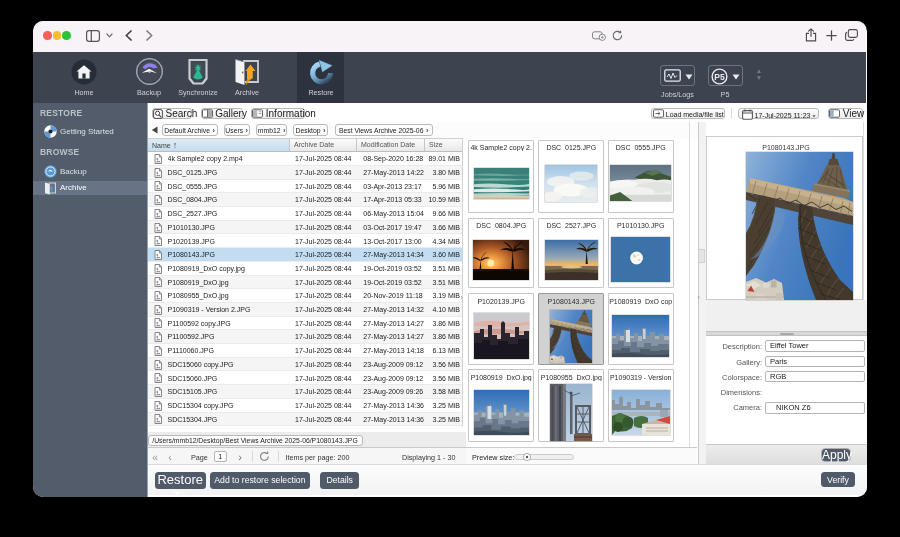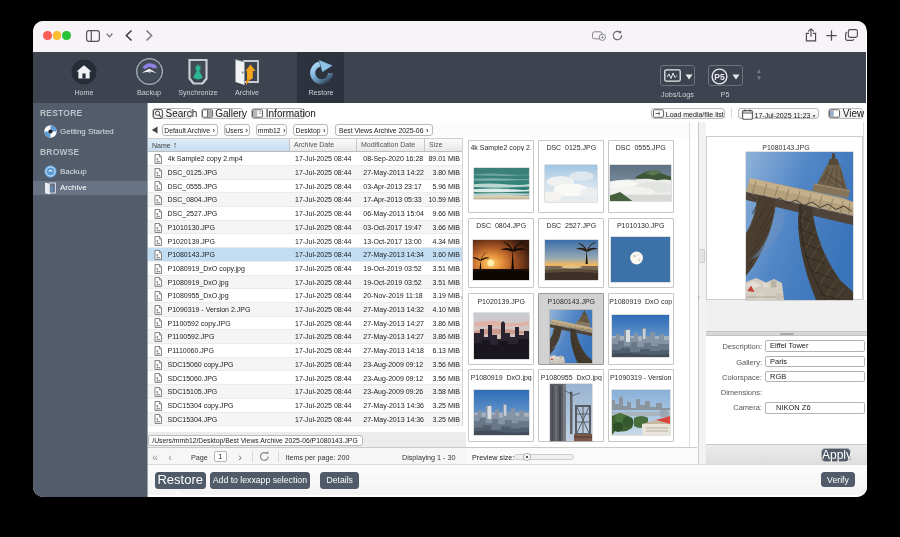--- a/index.html
+++ b/index.html
@@ -290,21 +290,21 @@
 <div class="field-box" style="top:267.5px;">RGB</div>
 <div class="field-label" style="top:285px;">Dimensions:</div>
 <div class="field-box" style="top:299px;">6000 x 4000</div>
 <div class="field-label" style="top:300px;">Camera:</div>
 <div class="field-box" style="top:299px;padding-left:10px;">NIKON Z6</div>
 <div class="abs" style="left:558.5px; top:341px; width:161px; height:20px; background:linear-gradient(#ececec,#dedede); border-top:1px solid #c9c9c9;"></div>
 <div class="slatebtn" style="left:674.5px; top:345.5px; width:28px; height:12px; line-height:12px; box-shadow:0 0 0 1px #adadad; font-size:12px;">Apply</div>
 
 <div class="abs" style="left:0; top:361px; width:719.5px; height:31px; background:linear-gradient(#fdfdfd,#f2f2f2); border-top:1px solid #dadada;"></div>
 <div class="slatebtn" style="left:7.2px; top:369.3px; width:51px; height:16.3px; line-height:16.3px; font-size:13px;">Restore To</div>
-<div class="slatebtn" style="left:62.4px; top:369.3px; width:100px; height:16.3px; line-height:16.3px; font-size:8.7px;">Add to lexxapp selection</div>
+<div class="slatebtn" style="left:62.4px; top:369.3px; width:100px; height:16.3px; line-height:16.3px; font-size:8.7px;">Add to restore selection</div>
 <div class="slatebtn" style="left:172.7px; top:369.3px; width:39px; height:16.3px; line-height:16.3px; font-size:8.7px;">Details</div>
 <div class="slatebtn" style="left:673.4px; top:369.3px; width:34.2px; height:15px; line-height:16.3px; font-size:8.7px;">Verify</div>
 
 <div class="trow" style="top:49.3px;">
         <svg class="fico" viewBox="0 0 8 10">
           <path d="M1 .5 h4.5 L7.5 3 V9.5 H1 Z" fill="#fdfdfd" stroke="#787878" stroke-width=".9"></path>
           <path d="M5.5 .5 V3 H7.5" fill="none" stroke="#787878" stroke-width=".8"></path>
           <circle cx="3.3" cy="5" r=".9" fill="#888"></circle>
           <path d="M2 8.2 L3.6 6.2 L4.8 7.5 L5.6 6.7 L6.5 8.2 Z" fill="#888"></path>
         </svg>

